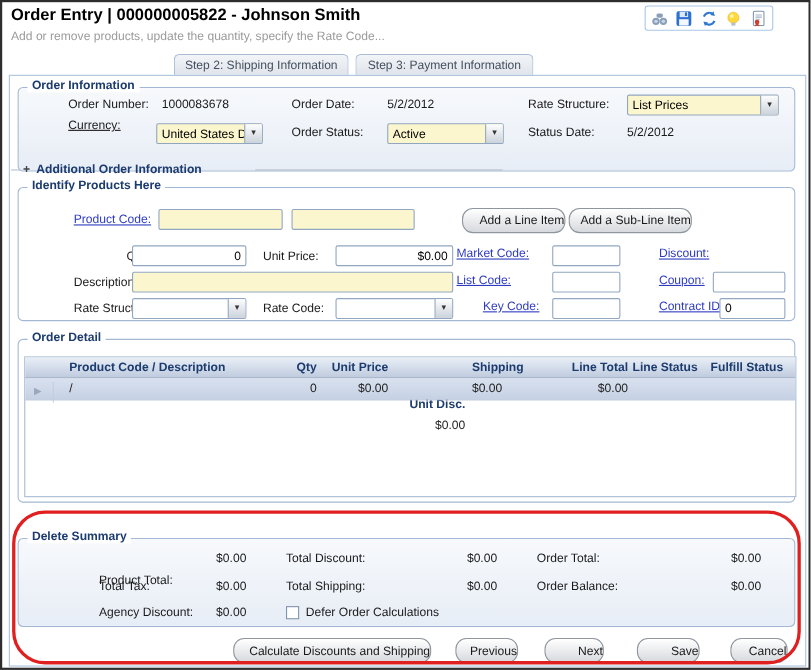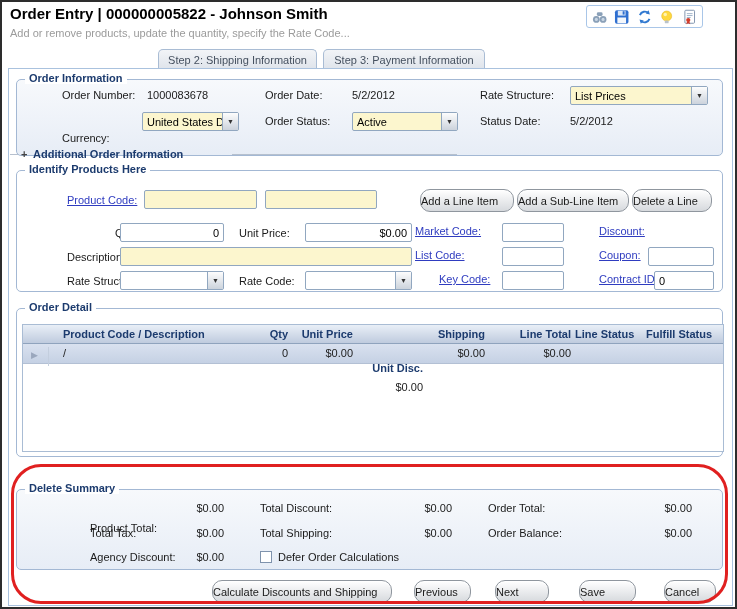--- a/index.html
+++ b/index.html
@@ -25,37 +25,37 @@
        padding:0 4px;box-sizing:border-box;border-radius:2px;z-index:2;}
   .inp.yellow{background:#FCF6CE;}
   .inp.right{text-align:right;}
   .combo{position:absolute;height:19px;border:1px solid #91a7c0;background:#fff;box-sizing:border-box;border-radius:2px;
          display:flex;align-items:center;z-index:2;cursor:pointer;}
   .combo.yellow{background:#FCF6CE;}
   .combo .txt{flex:1;font-size:11px;padding:0 4px;overflow:hidden;white-space:nowrap;}
   .combo .btn{width:16px;height:100%;border-left:1px solid #91a7c0;background:linear-gradient(#fdfdfd,#ccd3dc);
               display:flex;align-items:center;justify-content:center;font-size:7px;color:#333;box-sizing:border-box;}
   .pill{position:absolute;height:21px;border:1px solid #8f969e;border-radius:10px;background:linear-gradient(#ffffff,#d6d9dd);
-        font:11px "Liberation Sans",sans-serif;color:#1a1a1a;display:flex;align-items:center;justify-content:flex-start;
+        font:11px "Liberation Sans",sans-serif;color:#1a1a1a;display:flex;align-items:center;justify-content:flex-end;
         box-shadow:inset 0 1px 0 #fff;cursor:pointer;white-space:nowrap;z-index:2;}
   .hline{position:absolute;height:1px;background:#b6c0ce;z-index:2;}
   .tbl{position:absolute;left:20px;top:322px;width:702px;height:128px;border:1px solid #a9bcd4;box-sizing:border-box;background:#fff;z-index:2;}
   .thead{position:absolute;left:0;top:0;width:100%;height:19px;background:linear-gradient(#e9eff7,#bfcbde);
          border-bottom:1px solid #8fa3bd;box-sizing:border-box;}
   .thead span{position:absolute;top:3px;font-size:11px;font-weight:bold;color:#1c3b6e;white-space:nowrap;}
   .trow{position:absolute;left:0;top:19px;width:100%;height:20px;background:linear-gradient(#d9e1ef,#c5d1e4);
         border-bottom:1px solid #b3c0d4;box-sizing:border-box;cursor:pointer;}
   .trow span{position:absolute;top:3px;font-size:11px;color:#222;white-space:nowrap;}
   .gutter{position:absolute;left:0;top:0;width:26px;height:100%;border-right:1px solid #c3cede;box-sizing:border-box;}
   .gutter .arr{position:absolute;left:8px;top:3px;font-size:9px;color:#9aa7bd;}
   .col-prod{left:40px;}
   .col-qty{left:225px;width:40px;text-align:right;}
   .col-uprice{left:272px;width:58px;text-align:right;}
   .col-udisc{left:340px;width:60px;text-align:right;margin-top:34px;}
-  .col-ship{left:406px;width:56px;text-align:right;}
+  .col-ship{left:406px;width:56px;text-align:left;}
   .col-ltotal{left:475px;width:73px;text-align:right;}
   .col-lstatus{left:552px;width:58px;text-align:right;}
   .col-fstatus{left:623px;width:62px;text-align:right;}
   .checkbox{position:absolute;width:12px;height:12px;background:#fff;border:1px solid #7f93ad;box-sizing:border-box;z-index:2;cursor:pointer;}
   .annotation{position:absolute;left:9px;top:462px;width:717px;height:140px;border:3px solid #e02020;border-radius:30px;
               pointer-events:none;z-index:10;box-sizing:border-box;}
 </style>
 </head>
 <body>
 
@@ -111,21 +111,21 @@
   </div>
   <span class="lbl" style="left:60px;top:87px;">Order Number:</span>
   <span class="val" style="left:145px;top:87px;">1000083678</span>
   <span class="lbl" style="left:263px;top:87px;">Order Date:</span>
   <span class="val" style="left:350px;top:87px;">5/2/2012</span>
   <span class="lbl" style="left:478px;top:87px;">Rate Structure:</span>
   <div class="combo yellow" style="left:568px;top:84px;width:138px;">
     <span class="txt">List Prices</span>
     <span class="btn">▼</span>
   </div>
-  <span class="lbl" style="left:60px;top:130px;">Currency:</span>
+  <span class="lbl" style="left:60px;top:106px;text-decoration:underline;">Currency:</span>
   <div class="combo yellow" style="left:140px;top:110px;width:97px;">
     <span class="txt">United States D</span>
     <span class="btn">▼</span>
   </div>
   <span class="lbl" style="left:263px;top:113px;">Order Status:</span>
   <div class="combo yellow" style="left:350px;top:110px;width:106px;">
     <span class="txt">Active</span>
     <span class="btn">▼</span>
   </div>
   <span class="lbl" style="left:478px;top:113px;">Status Date:</span>
@@ -140,23 +140,20 @@
     <span class="legend">Identify Products Here</span>
   </div>
   <span class="link" style="left:65px;top:192px;">Product Code:</span>
   <input class="inp yellow" style="left: 142px; top: 188px; width: 113px;">
   <input class="inp yellow" style="left: 263px; top: 188px; width: 112px;">
   <div class="pill" style="left:418px;top:187px;width:92px;">
     <span>Add a Line Item</span>
   </div>
   <div class="pill" style="left:515px;top:187px;width:110px;">
     <span>Add a Sub-Line Item</span>
-  </div>
-  <div class="pill" style="left:630px;top:187px;width:78px;">
-    <span>Delete a Line</span>
   </div>
 
   <span class="lbl" style="left:65px;top:225px;margin-left:48px;">Quantity:</span>
   <input class="inp right" style="left: 118px; top: 221px; width: 104px;" value="0">
   <span class="lbl" style="left:237px;top:225px;">Unit Price:</span>
   <input class="inp right" style="left: 303px; top: 221px; width: 107px;" value="$0.00">
   <span class="link" style="left:413px;top:223px;">Market Code:</span>
   <input class="inp" style="left: 500px; top: 221px; width: 62px;">
   <span class="link" style="left:597px;top:223px;">Discount:</span>
 

